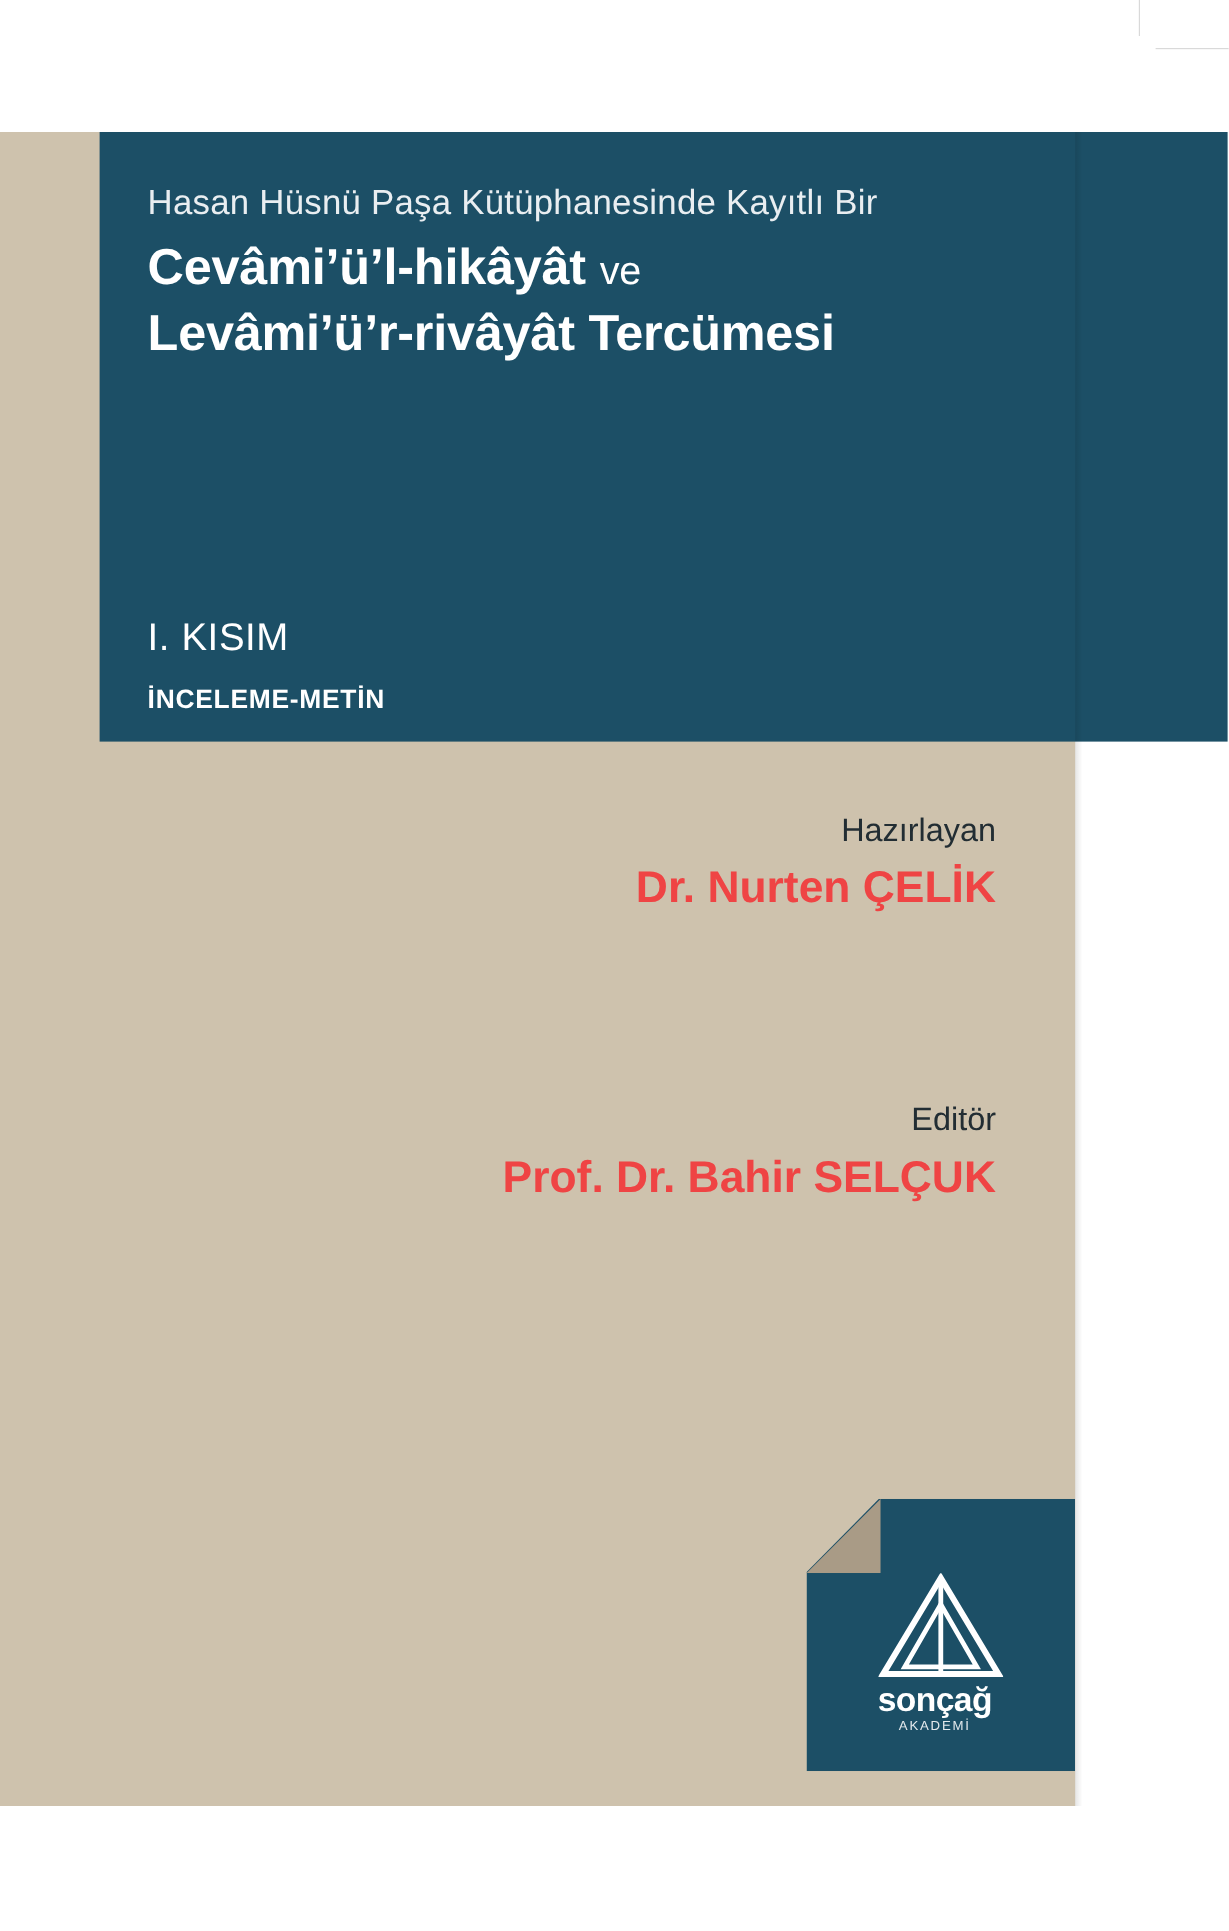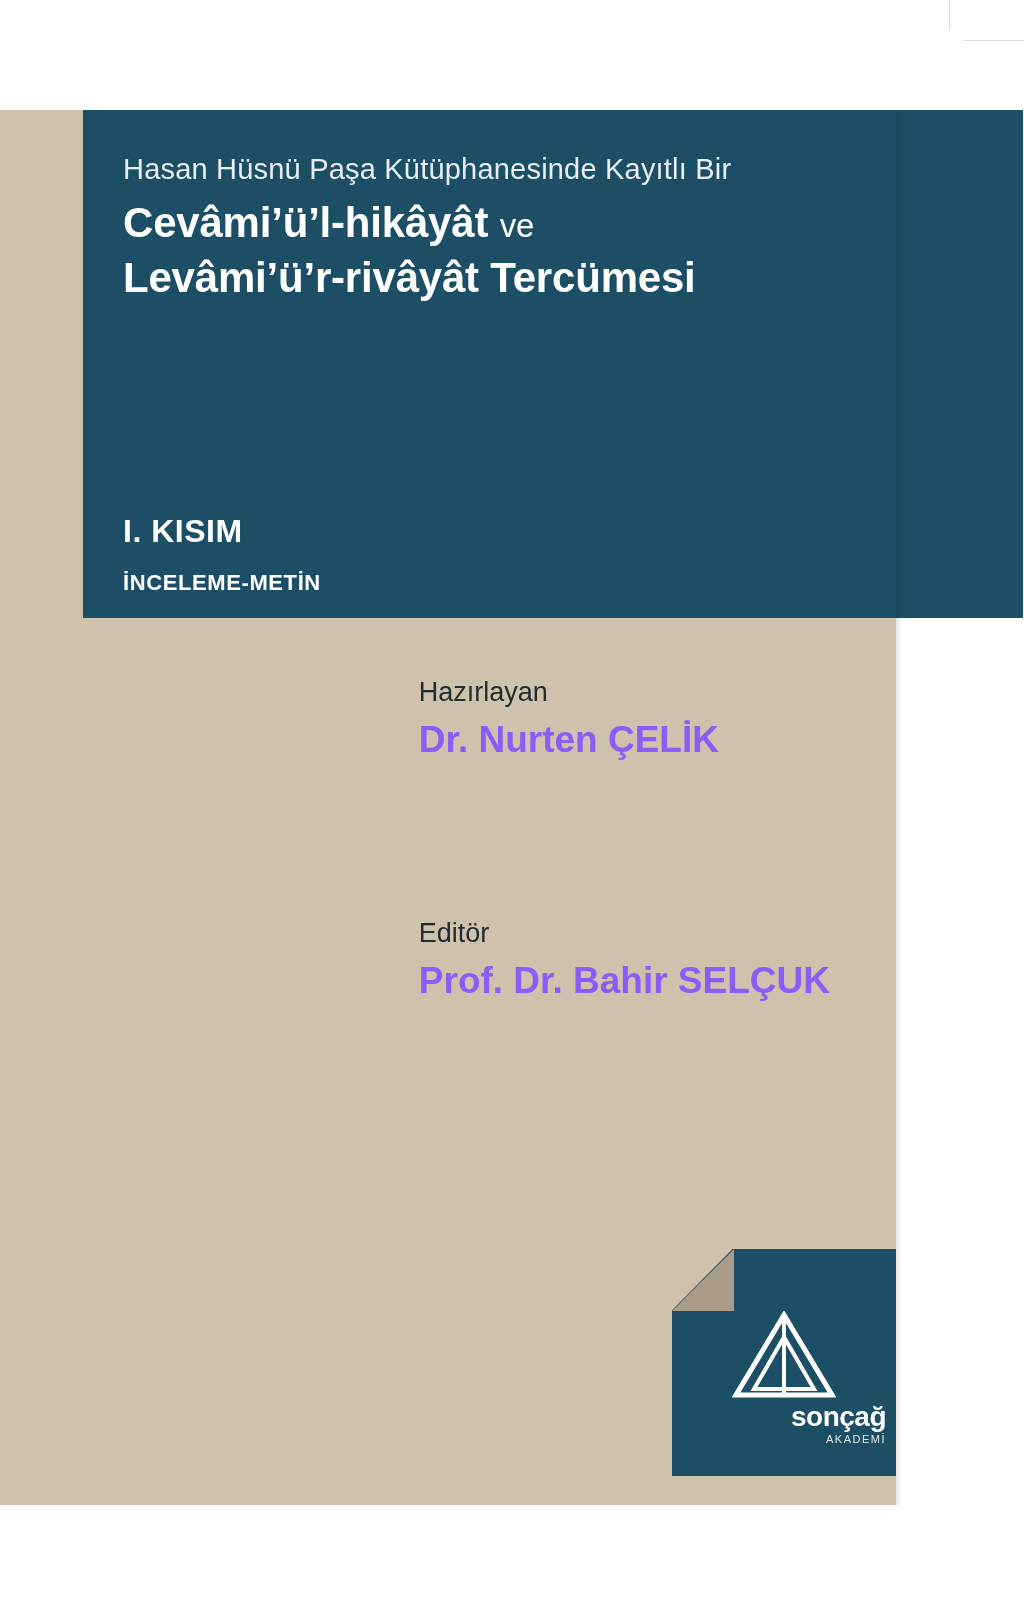--- a/index.html
+++ b/index.html
@@ -100,53 +100,54 @@
   }
 
   .part-block {
     position: absolute;
     left: 40px;
     bottom: 22px;
     color: #ffffff;
   }
   .part-main {
     font-size: 32px;
-    font-weight: 700;
+    font-weight: 400;
     letter-spacing: 0.5px;
     line-height: 1.15;
   }
   .part-sub {
     font-size: 22px;
     font-weight: 700;
     letter-spacing: 0.6px;
     margin-top: 20px;
   }
 
   
   .credits {
     position: absolute;
     right: 66px;
     top: 565px;
+    text-align: right;
     color: #1f2d33;
   }
   .credit-group + .credit-group {
     margin-top: 152px;
   }
   .credit-role {
     font-size: 27px;
     font-weight: 400;
     line-height: 1.3;
     color: #222d33;
   }
   .credit-name {
     font-size: 37px;
     font-weight: 700;
     line-height: 1.3;
     margin-top: 6px;
-    color: #8b5cf6;
+    color: #ef4444;
     white-space: nowrap;
   }
 
   
   .publisher-block {
     position: absolute;
     left: 672px;
     top: 1139px;
     width: 224px;
     height: 227px;
@@ -175,21 +176,21 @@
     left: 60px;
     top: 62px;
     width: 104px;
     height: 88px;
   }
   .logo-text {
     position: absolute;
     left: 0;
     right: 10px;
     top: 154px;
-    text-align: right;
+    text-align: center;
     color: #ffffff;
   }
   .logo-name {
     font-size: 28px;
     font-weight: 700;
     letter-spacing: -0.5px;
     line-height: 1;
   }
   .logo-sub {
     font-size: 11px;

